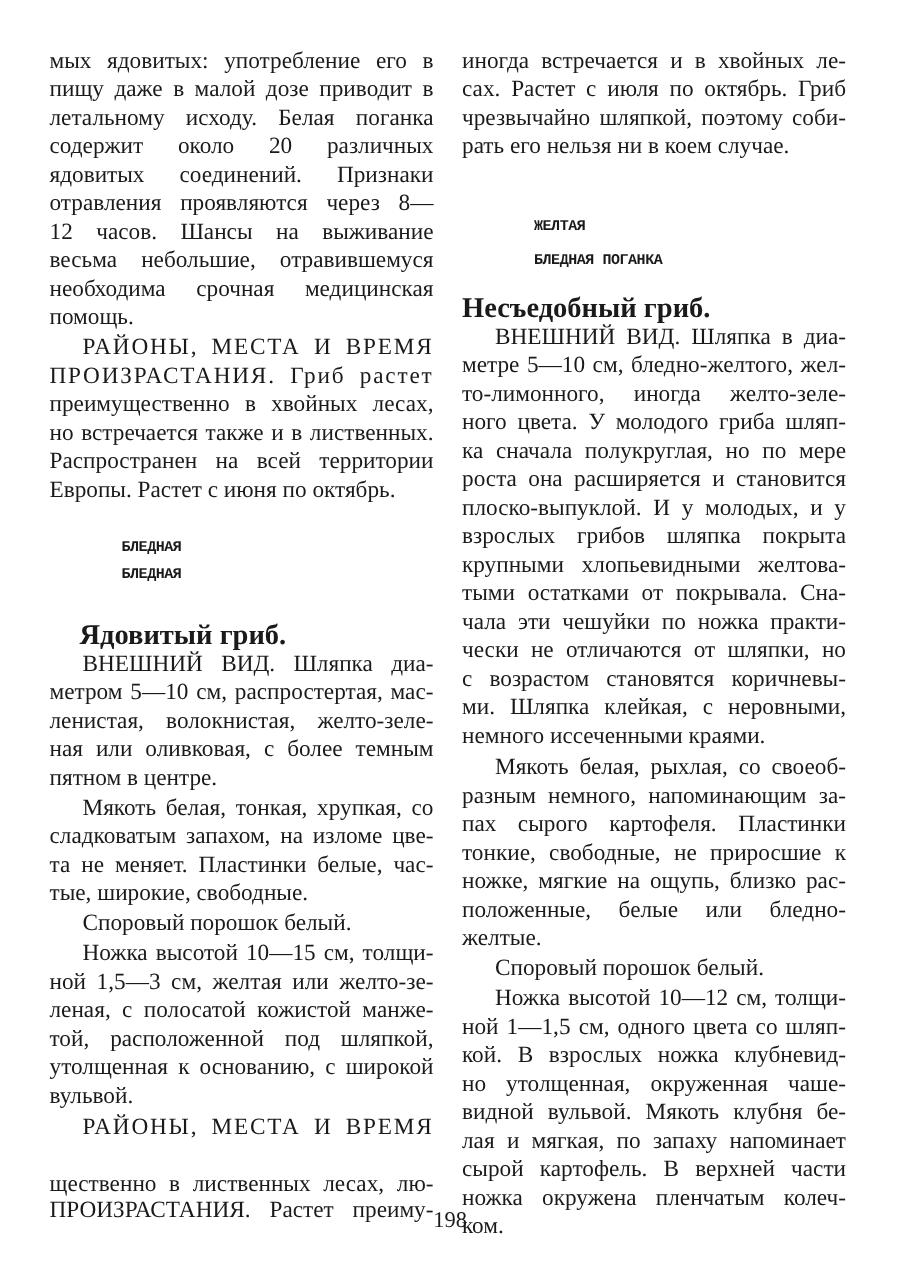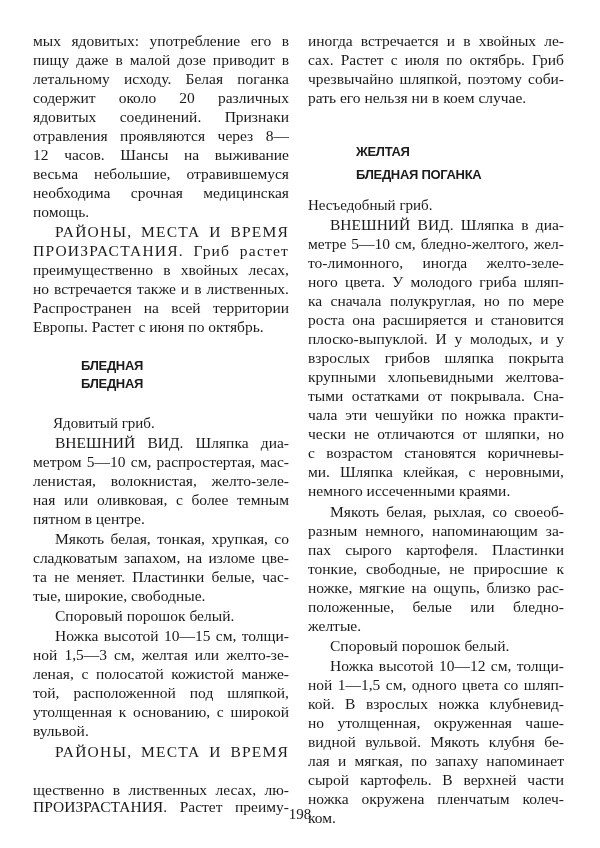--- a/index.html
+++ b/index.html
@@ -9,26 +9,26 @@
   .col-right { left: 308px; }
   .ln {
     position: absolute; left: 0; width: 256px; height: 19px;
     font-family: "Liberation Serif", serif; font-size: 15.5px; line-height: 19px;
     white-space: nowrap; text-align: justify; text-align-last: justify;
   }
   .ln.last { text-align-last: left; }
   .ln.ind { left: 22px; width: 234px; }
   .ln.caps { letter-spacing: 1.2px; }
   .sub {
-    position: absolute; left: 0; font-family: "Liberation Serif", serif; font-weight: normal;
-    font-size: 15px; line-height: 19px; white-space: nowrap;
+    position: absolute; left: 0; font-family: "Liberation Serif", serif; font-weight: bold;
+    font-size: 19px; line-height: 19px; white-space: nowrap;
   }
   .hd {
-    position: absolute; font-family: Liberation Sans, sans-serif; font-weight: bold;
-    font-size: 13px; line-height: 18px; white-space: nowrap; letter-spacing: -0.3px;
+    position: absolute; font-family: Liberation Mono, monospace; font-weight: bold;
+    font-size: 10px; line-height: 18px; white-space: nowrap; letter-spacing: -0.3px;
   }
   .pageno {
     position: absolute; top: 800px; left: 0; width: 600px; text-align: center;
     font-family: "Liberation Serif", serif; font-size: 15px;
   }
 </style>
 </head>
 <body>
 
 <div class="col col-left">

